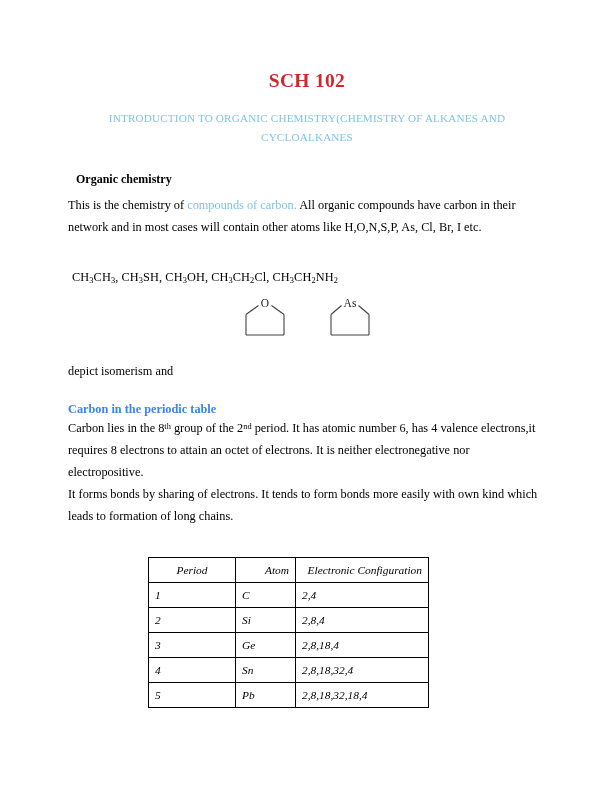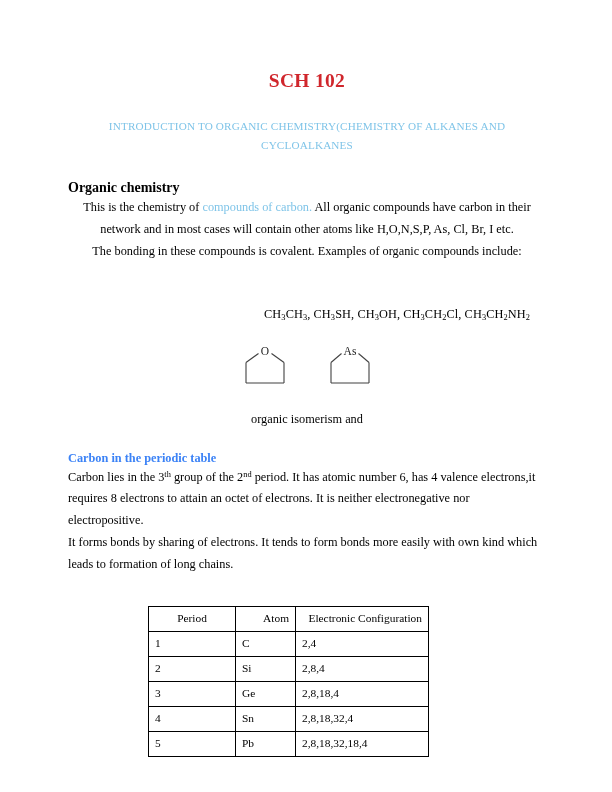--- a/index.html
+++ b/index.html
@@ -38,65 +38,64 @@
     color: #d0262c;
     margin: 0;
     padding-top: 70px;
     letter-spacing: 0.3px;
     font-family: "Liberation Serif", "DejaVu Serif", serif;
   }
   .doc-subtitle {
     text-align: center;
     font-size: 11.2px;
     color: #7fc4e8;
-    margin: 8px;
+    margin: 0;
     padding-top: 17px;
     line-height: 1.72;
     letter-spacing: 0.15px;
   }
   .section-bold {
-    font-size: 14px;
+    font-size: 12px;
     font-weight: bold;
-    margin: 0;
+    margin: 8px;
     padding-top: 15px;
     line-height: 1.35;
   }
   .section-red {
     font-size: 12.3px;
     font-weight: bold;
     color: #3b82f6;
     margin: 0;
     line-height: 1.35;
   }
 
   
   .para {
     font-size: 12.3px;
     line-height: 1.78;
     margin: 0;
-    text-align: center;
+    text-align: left;
   }
   .para-tight {
     font-size: 12.3px;
     line-height: 1.78;
     margin: 0;
   }
   .lnk {
     color: #7fc4e8;
   }
   sub { font-size: 0.68em; vertical-align: -0.22em; }
   sup { font-size: 0.68em; vertical-align: 0.42em; margin-top: 16px; }
 
   .spacer-formula { height: 26px; }
   .formula-line {
     font-size: 12.3px;
     line-height: 1.5;
-    margin: 16px;
+    margin: 4px;
     letter-spacing: 0.1px;
-    text-align: right;
   }
 
   
   .structures {
     position: relative;
     height: 58px;
     margin: 0;
   }
   .ring {
     position: absolute;
@@ -115,20 +114,21 @@
   
   .table-wrap {
     padding-top: 30px;
     padding-left: 80px;
   }
   table.periodic {
     border-collapse: collapse;
     width: 280px;
     table-layout: fixed;
     font-size: 11.4px;
+    font-style: italic;
   }
   table.periodic td, table.periodic th {
     border: 1px solid #000000;
     padding: 3px 6px 4px 6px;
     height: 17px;
     font-weight: normal;
     vertical-align: middle;
     font-family: "Liberation Serif", "DejaVu Serif", serif;
   }
   table.periodic thead th {
@@ -151,21 +151,20 @@
   <div class="content">
 
     <h1 class="doc-title">SCH 102</h1>
 
     <div class="doc-subtitle">INTRODUCTION TO ORGANIC CHEMISTRY(CHEMISTRY OF ALKANES AND CYCLOALKANES</div>
 
     <div class="section-bold">Organic chemistry</div>
 
     <p class="para"><span>This is the chemistry of </span><span class="lnk">compounds of carbon.</span><span> All organic compounds have carbon in their network and in most cases will contain other atoms like H,O,N,S,P, As, Cl, Br, I etc.</span></p>
 
-    <p class="para">The bonding in these compounds is covalent. Examples of organic compounds include:</p>
 
     <div class="spacer-formula"></div>
 
     <p class="formula-line">CH<sub>3</sub>CH<sub>3</sub>, CH<sub>3</sub>SH, CH<sub>3</sub>OH, CH<sub>3</sub>CH<sub>2</sub>Cl, CH<sub>3</sub>CH<sub>2</sub>NH<sub>2</sub></p>
 
     <div class="structures">
 
       <svg class="ring ring-o" width="58" height="46" viewBox="0 0 58 46">
         <text x="29" y="11" font-family="Liberation Serif, serif" font-size="11.5" fill="#222222" text-anchor="middle">O</text>
         <g stroke="#404040" stroke-width="1.1" fill="none">
@@ -184,28 +183,28 @@
           <line x1="37.5" y1="9.5" x2="48" y2="18.5"></line>
           <line x1="10" y1="18.5" x2="10" y2="39"></line>
           <line x1="48" y1="18.5" x2="48" y2="39"></line>
           <line x1="10" y1="39" x2="48" y2="39"></line>
         </g>
       </svg>
 
     </div>
 
     <div class="props">
-      <p class="para">organic  isomerism and</p>
+      <p class="para">depict  isomerism and</p>
     </div>
 
     <div class="gap-a"></div>
 
     <div class="section-red">Carbon in the periodic table</div>
 
-    <p class="para-tight"><span>Carbon lies in the 3</span><sup>th</sup><span> group of the 2</span><sup>nd</sup><span> period. It has atomic number 6, has 4 valence electrons,it requires 8 electrons to attain an octet of electrons. It is neither electronegative nor electropositive.</span></p>
+    <p class="para-tight"><span>Carbon lies in the 8</span><sup>th</sup><span> group of the 2</span><sup>nd</sup><span> period. It has atomic number 6, has 4 valence electrons,it requires 8 electrons to attain an octet of electrons. It is neither electronegative nor electropositive.</span></p>
 
     <p class="para-tight">It forms bonds by sharing of electrons. It tends to form bonds more easily with own kind which leads to formation of long chains.</p>
 
     <div class="table-wrap">
       <table class="periodic">
         <colgroup>
             <col class="c1">
             <col class="c2">
             <col class="c3">
           </colgroup>

